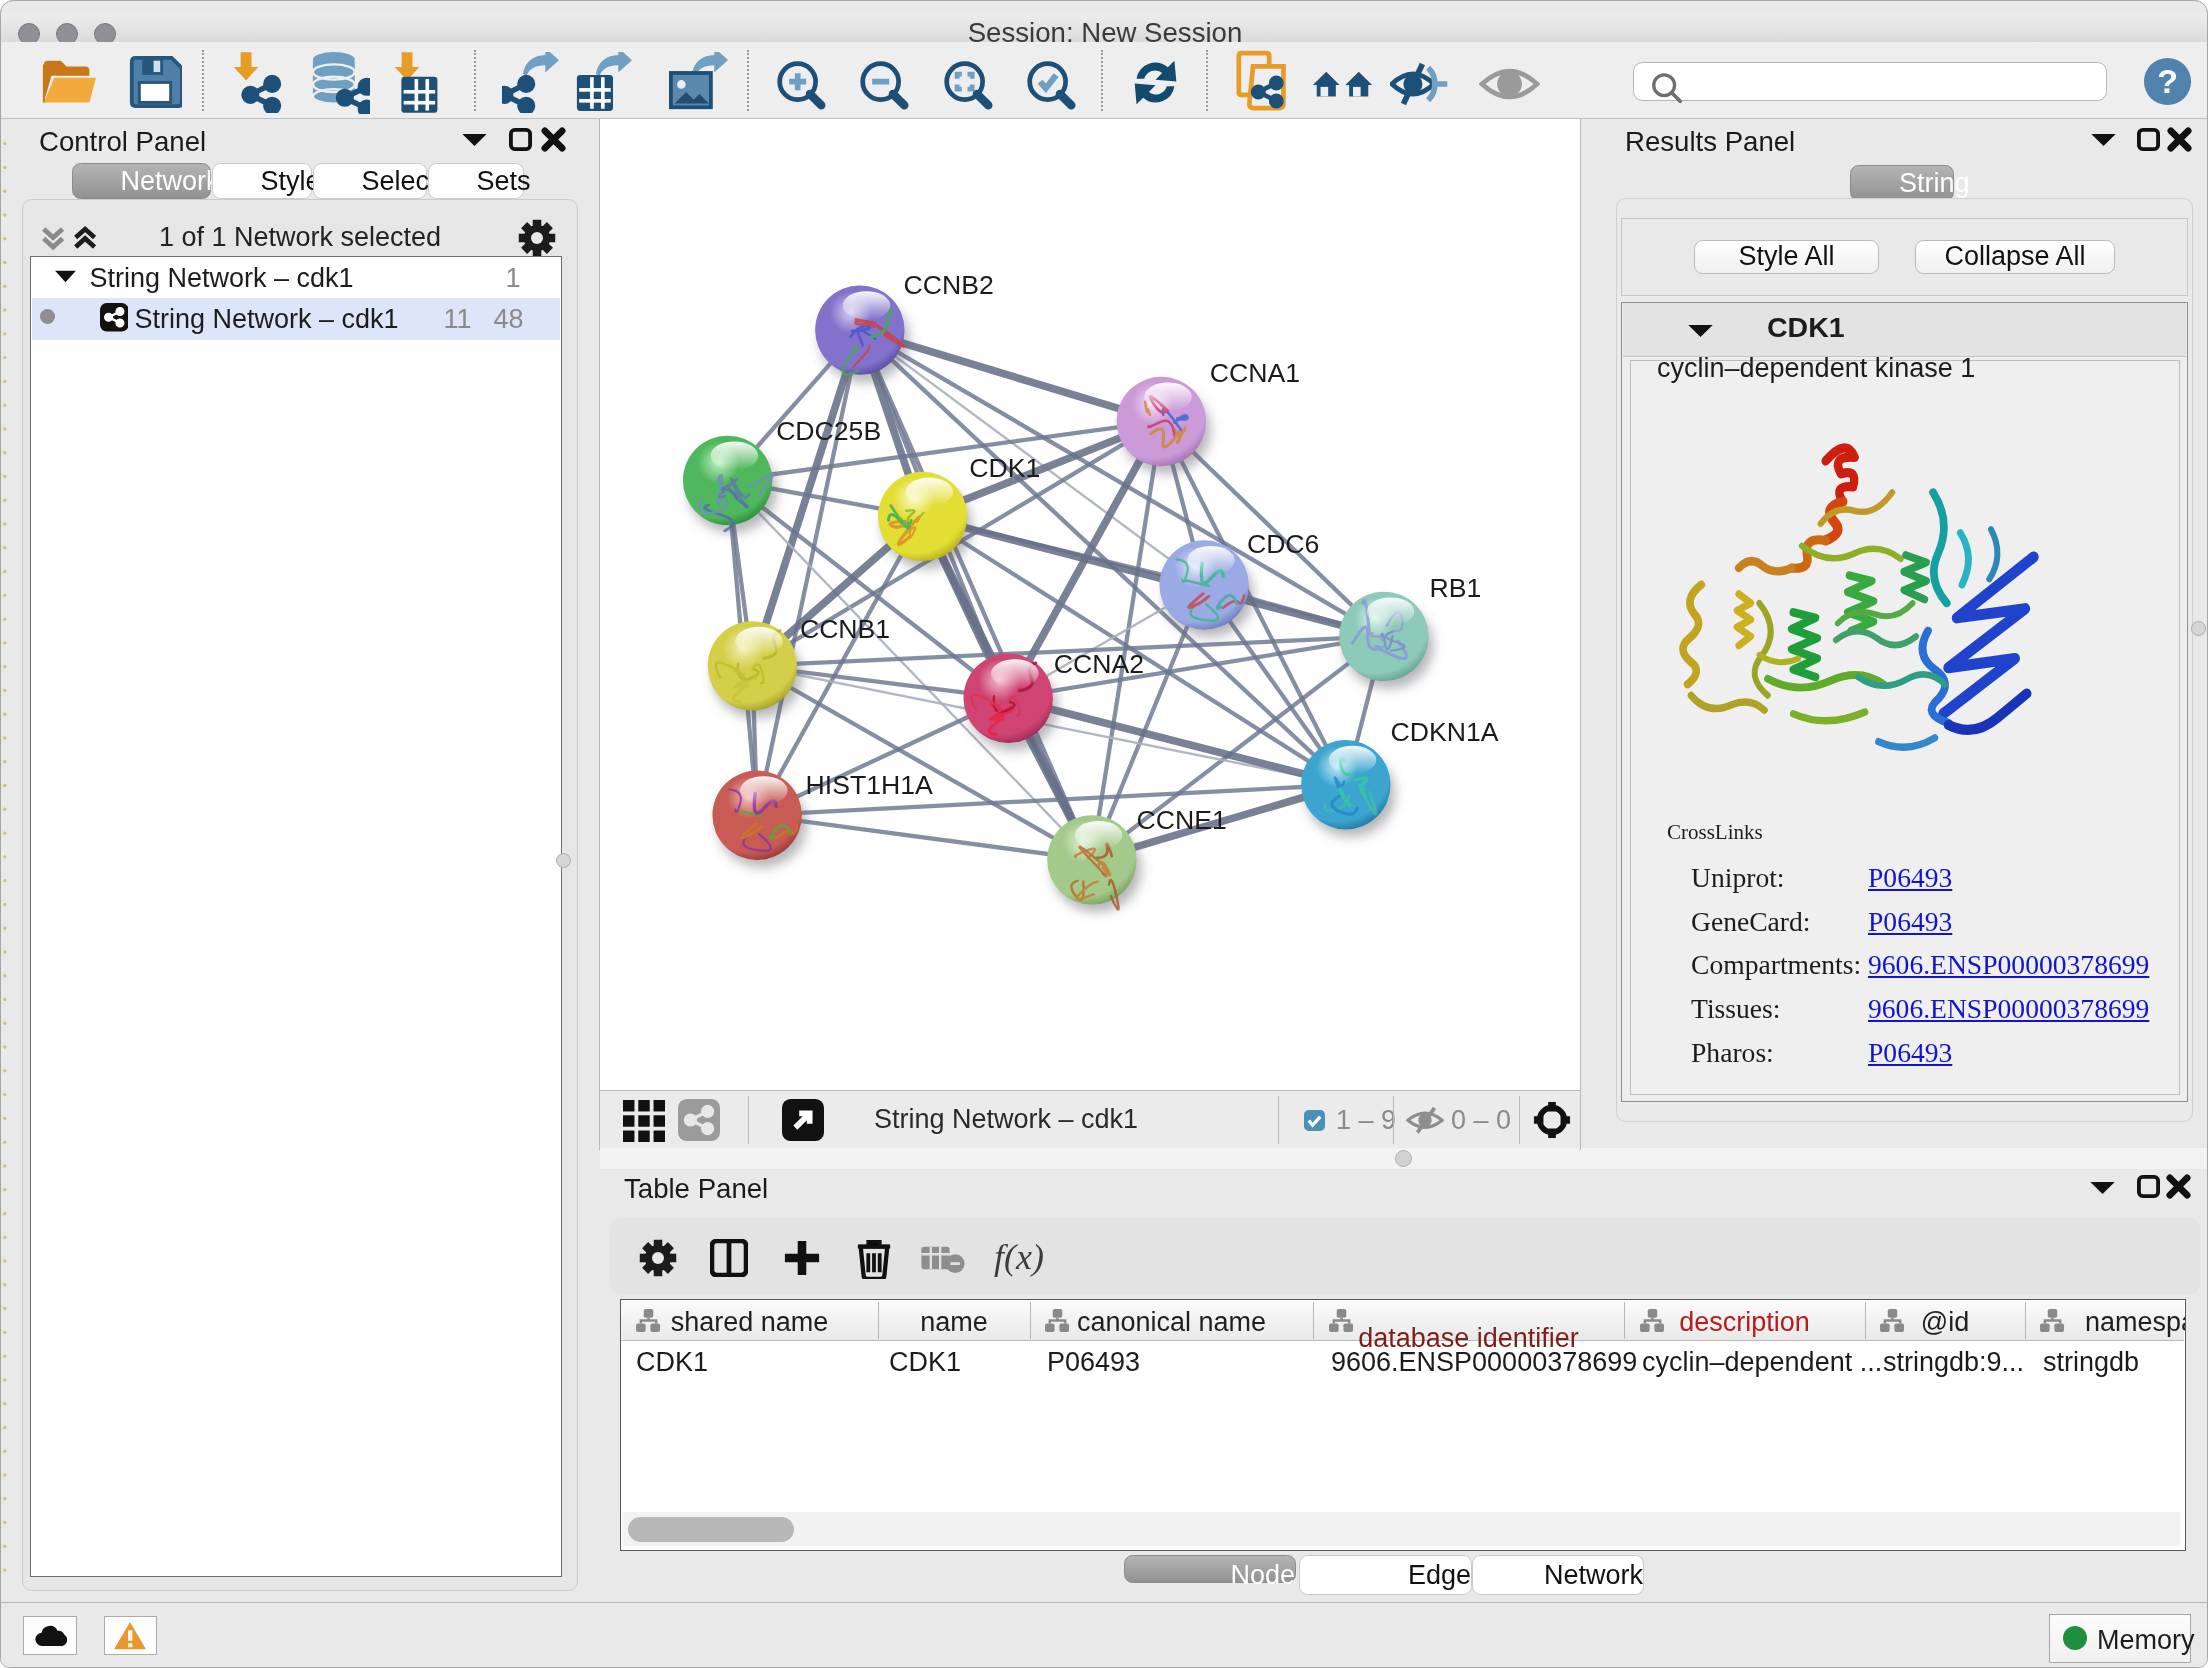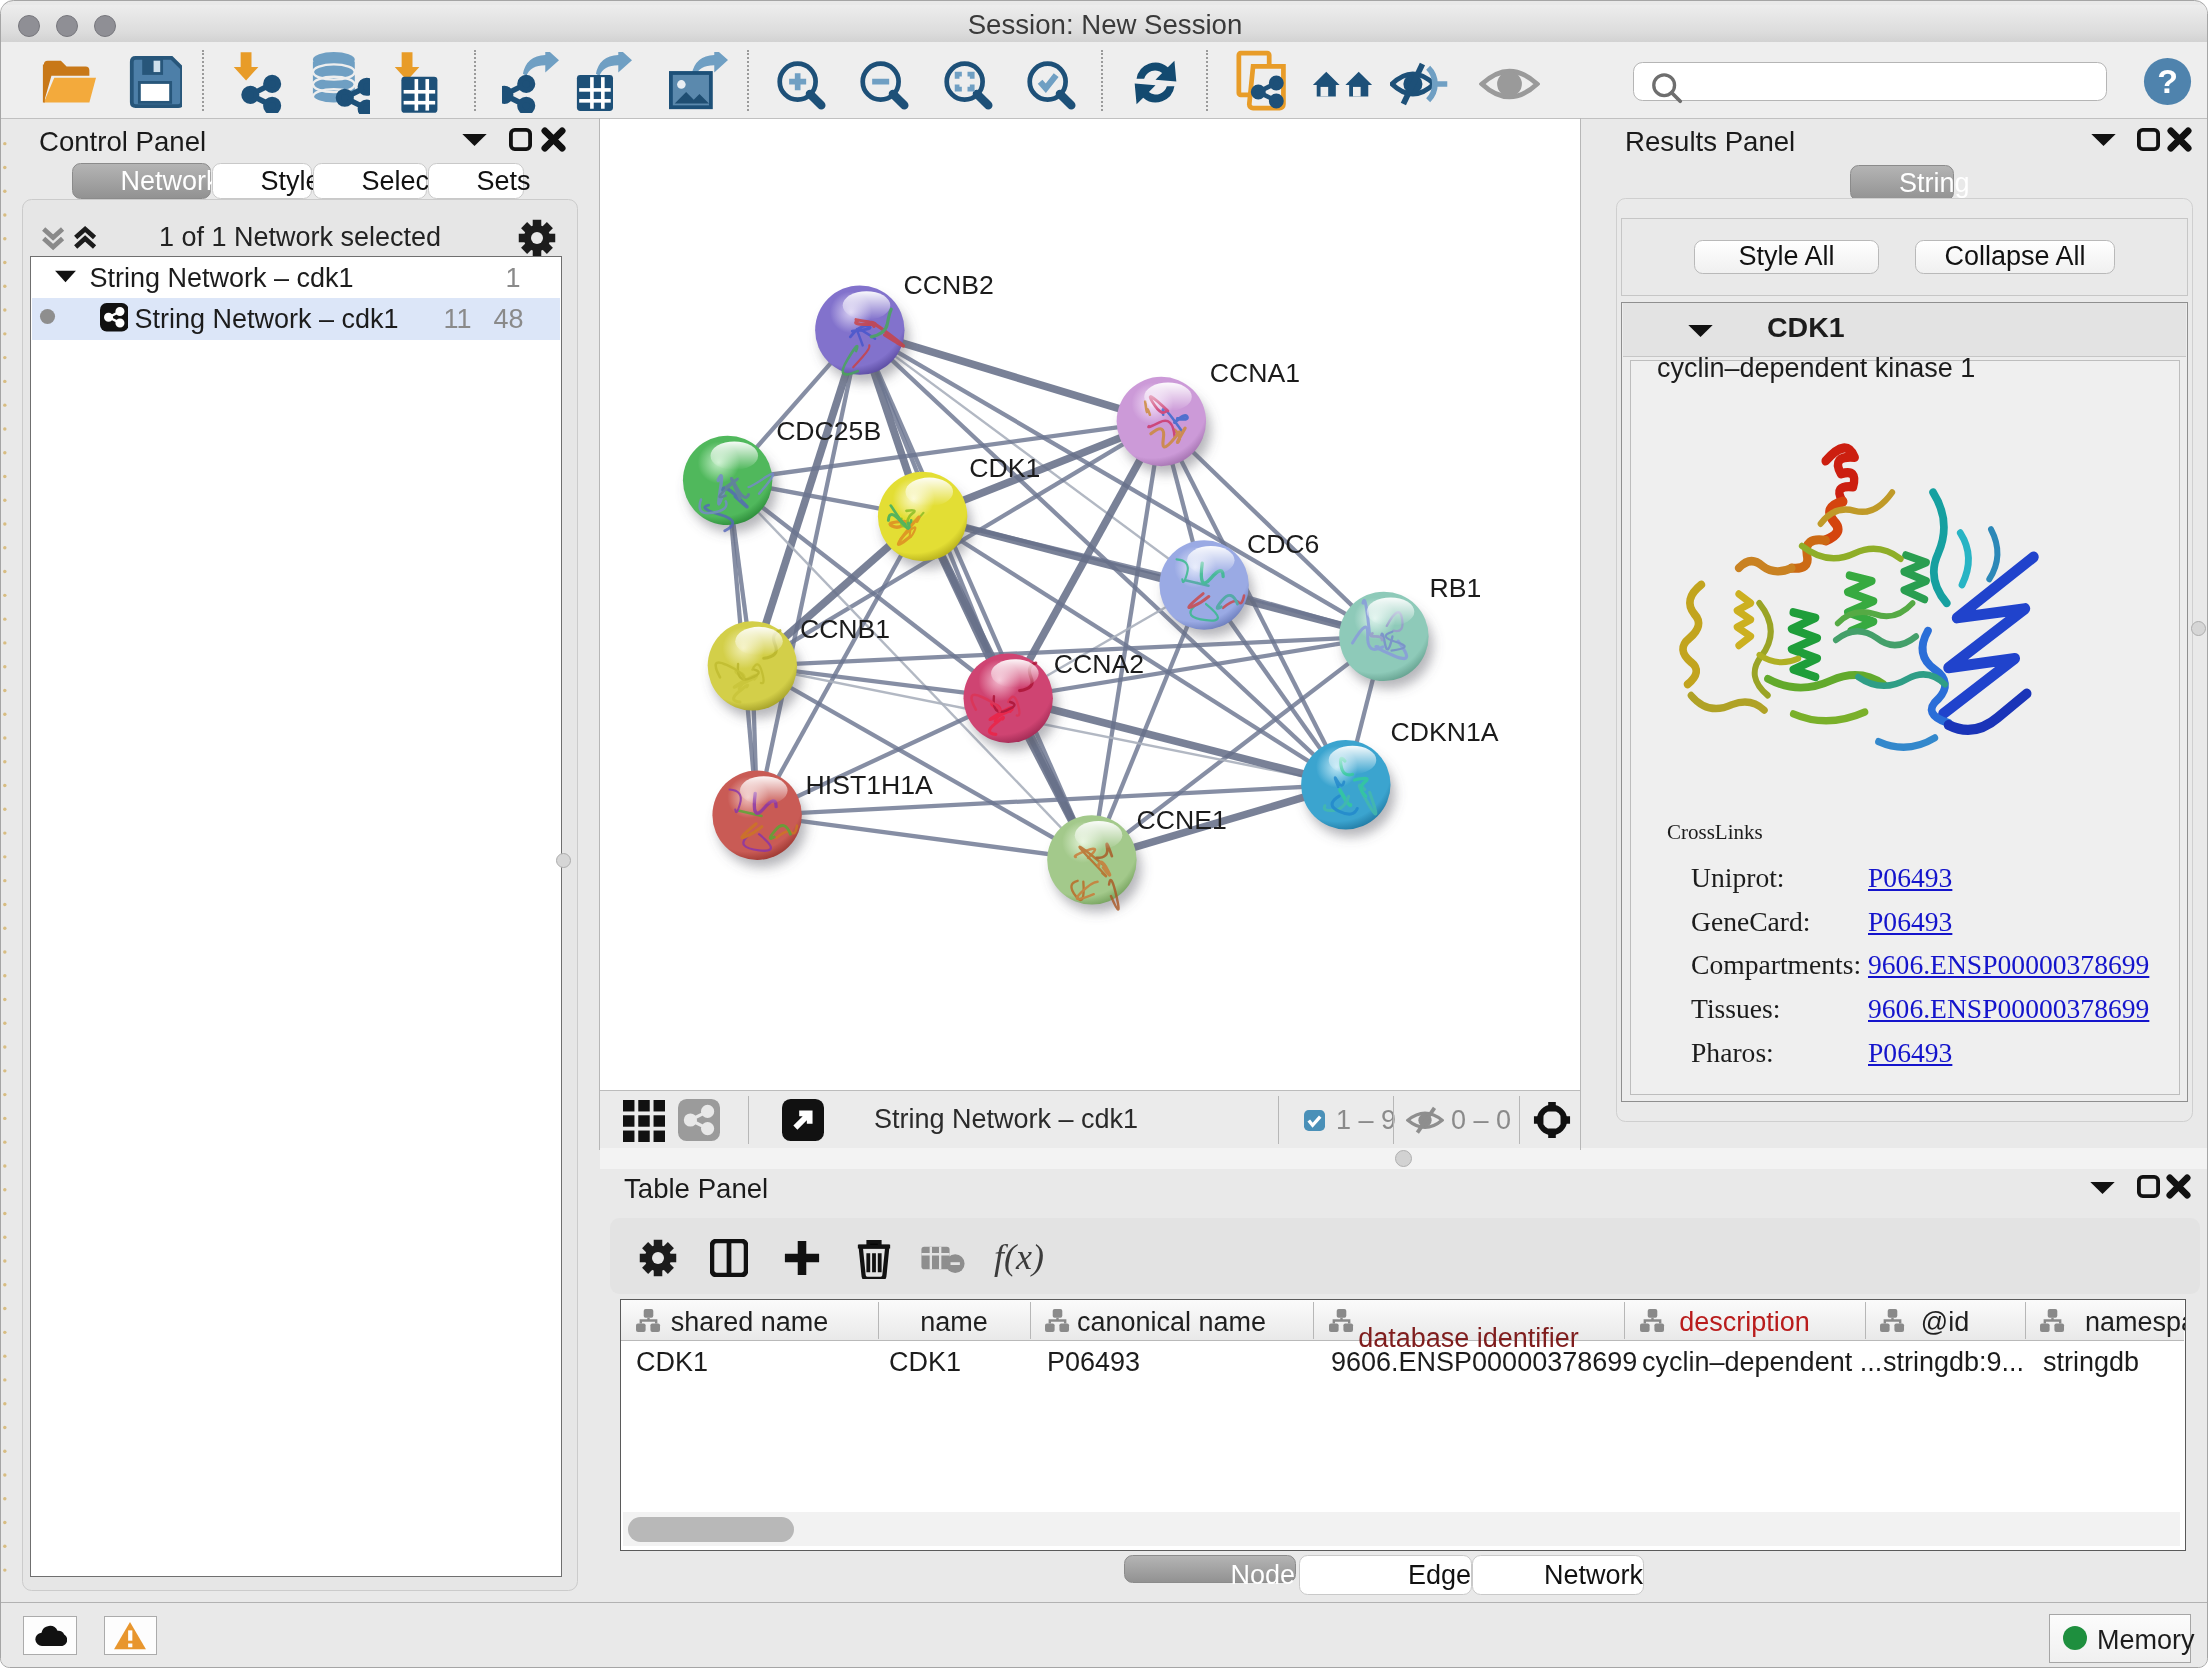--- a/index.html
+++ b/index.html
@@ -1,21 +1,21 @@
 <!DOCTYPE html>
 <html style="font-size:15px"><head><meta charset="utf-8"><style>
 *{margin:0;padding:0;box-sizing:border-box;}
 html,body{width:2208px;height:1668px;overflow:hidden;background:#ffffff;}
 body{font-family:"Liberation Sans",sans-serif;}
 #win{position:absolute;left:0;top:0;width:2208px;height:1668px;background:#e9e9e9;
  border-radius:13.3px 13.3px 9.5px 9.5px;overflow:hidden;border:1px solid #a5a5a5;}
 .abs{position:absolute;}
 .txt{white-space:nowrap;color:#1c1c1c;}
 .hairline{position:absolute;background:#b7b7b7;}
-.titlebar{position:absolute;left:0;top:4px;width:2208px;height:40px;
+.titlebar{position:absolute;left:0;top:12px;width:2208px;height:40px;
  background:linear-gradient(#ededed,#dcdcdc 70%,#d0d0d0);border-bottom:1px solid #a8a8a8;}
 .tl{position:absolute;top:9.5px;width:22px;height:22px;border-radius:50%;
  background:#8f8f95;border:1px solid #77777d;}
 .title{position:absolute;top:0;left:0;width:2208px;height:40px;text-align:center;
  line-height:40px;font-size:27.6px;color:#3a3a3a;}
 .toolbar{position:absolute;left:0;top:41px;width:2208px;height:77px;background:#eeeeee;
  border-bottom:1px solid #c0c0c0;}
 .tsep{position:absolute;top:7.6px;height:61px;width:0;border-left:2.9px dotted #9a9a9a;}
 .searchbox{position:absolute;left:1632px;top:20px;width:474px;height:39px;background:#ffffff;
  border:1.9px solid #b5b5b5;border-radius:9.5px;}

